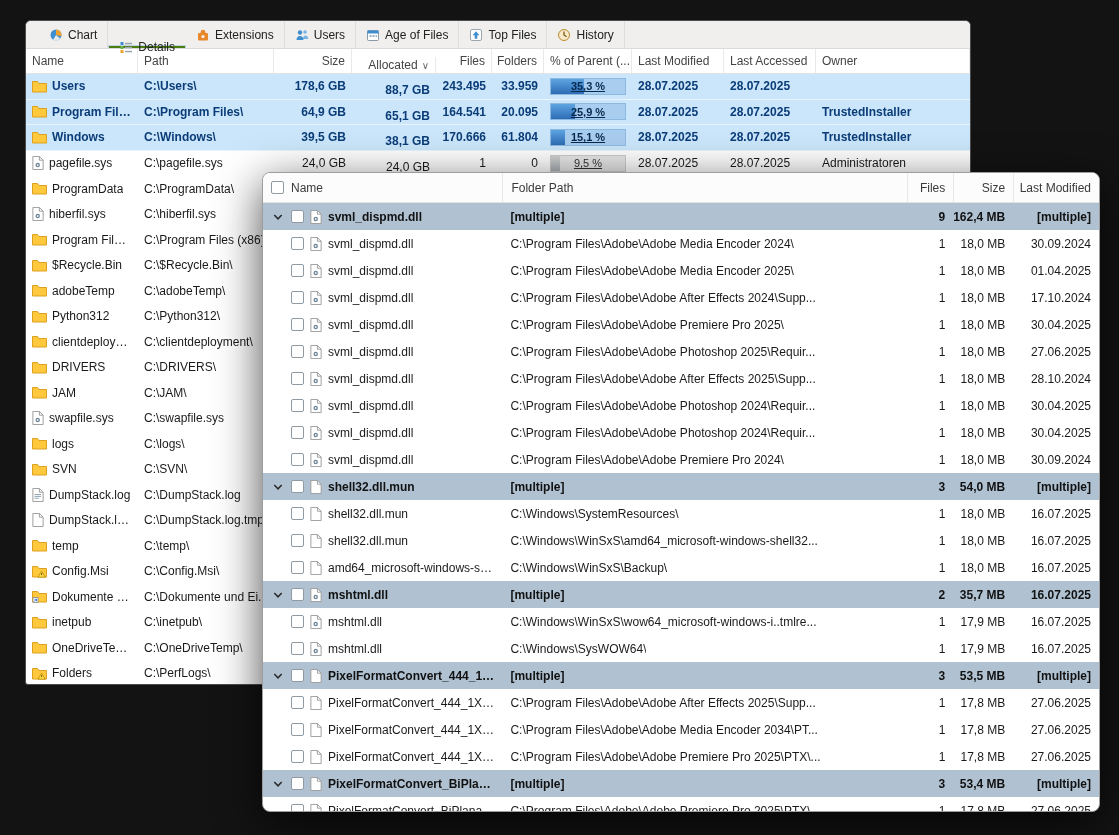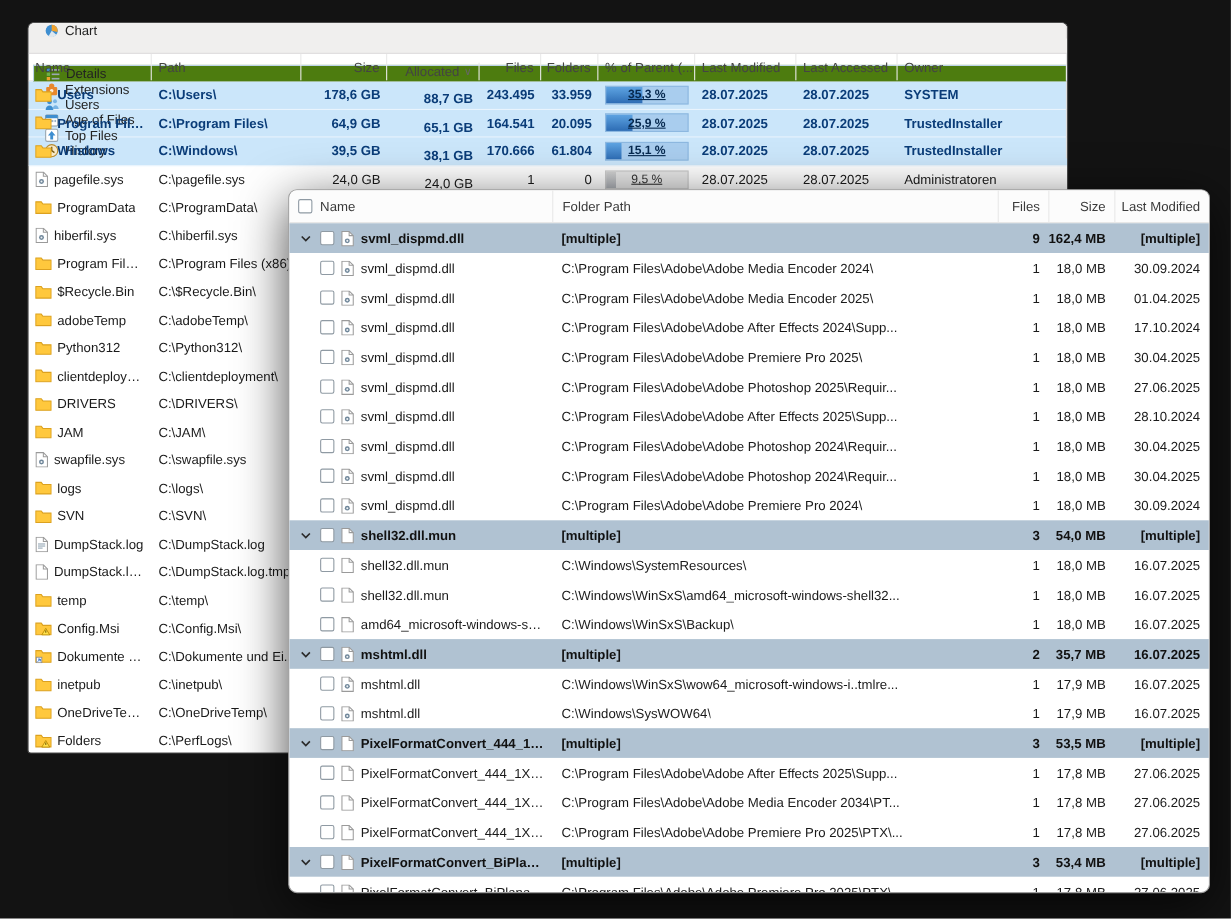--- a/index.html
+++ b/index.html
@@ -13,21 +13,21 @@
   }
 
   
   .back-window {
     position:absolute; left:25px; top:20px; width:946px; height:665px;
     background:#fff; border-radius:6px 6px 3px 3px; overflow:hidden;
     border:1px solid #4c4c4c;
   }
   .tabbar {
     height:28px; background:#f0efee; border-bottom:1px solid #dcdadb;
-    display:flex; align-items:stretch; padding-left:4px;flex-direction:column;
+    display:flex; align-items:stretch; padding-left:13px;
   }
   .tab {
     display:flex; align-items:center; gap:5px; padding:0 10px;
     font-size:12px; color:#222; border-right:1px solid #e0dedd; cursor:default;
     white-space:nowrap;
   }
   .tab.active { background:#4d7c0f; border:1px solid #bcd3e8; border-bottom:none;margin-top:24px; }
   .tabicon { display:inline-flex; width:14px; height:14px; }
 
   .bheader { display:flex; height:25px; background:#fff; border-bottom:1px solid #e3e3e3;
@@ -231,21 +231,20 @@
         <div class="bc num c-files">243.495</div>
         <div class="bc num c-folders">33.959</div>
         <div class="bc c-pct">
           <span class="bar">
             <span class="fill" style="width: 44.125%;"></span>
             <span class="plabel">35,3 %</span>
           </span>
         </div>
         <div class="bc c-mod">28.07.2025</div>
         <div class="bc c-acc">28.07.2025</div>
-        <div class="bc c-owner">SYSTEM</div>
       </div>
       <div class="brow sel">
         <div class="bc c-name">
           <span class="fic">
             <svg width="15" height="13" viewBox="0 0 15 13">
               <path d="M0.5 1.5h5l1.5 2h7.5v8.5h-14z" fill="#ffc83d" stroke="#dca11f" stroke-width="1"></path>
             </svg>
           </span>
           <span class="nmtxt">Program Files</span>
         </div>

